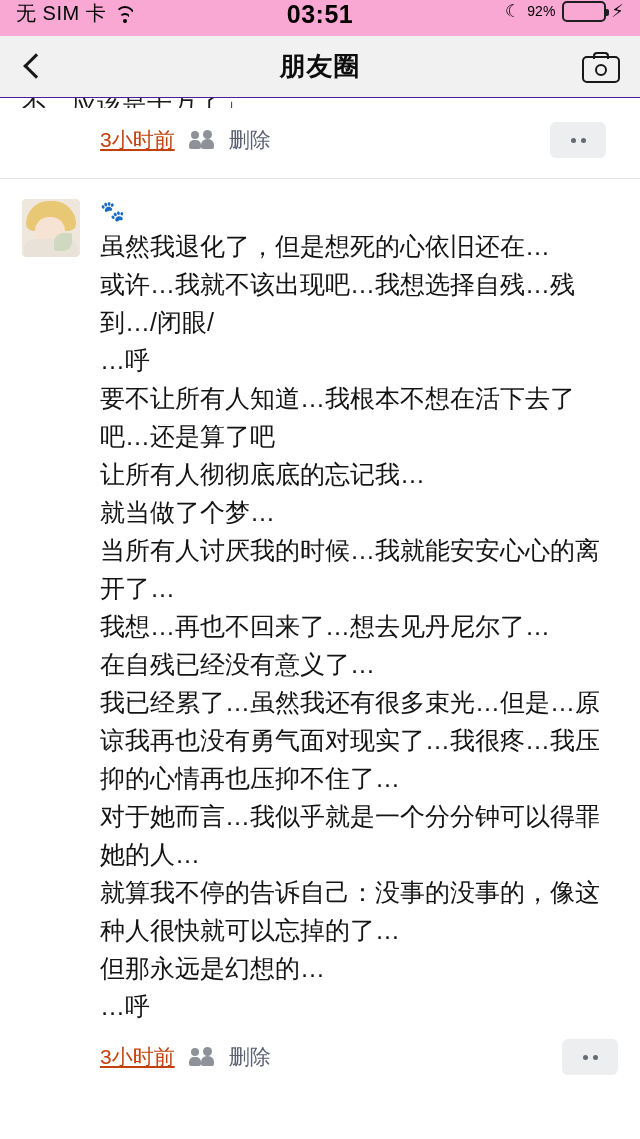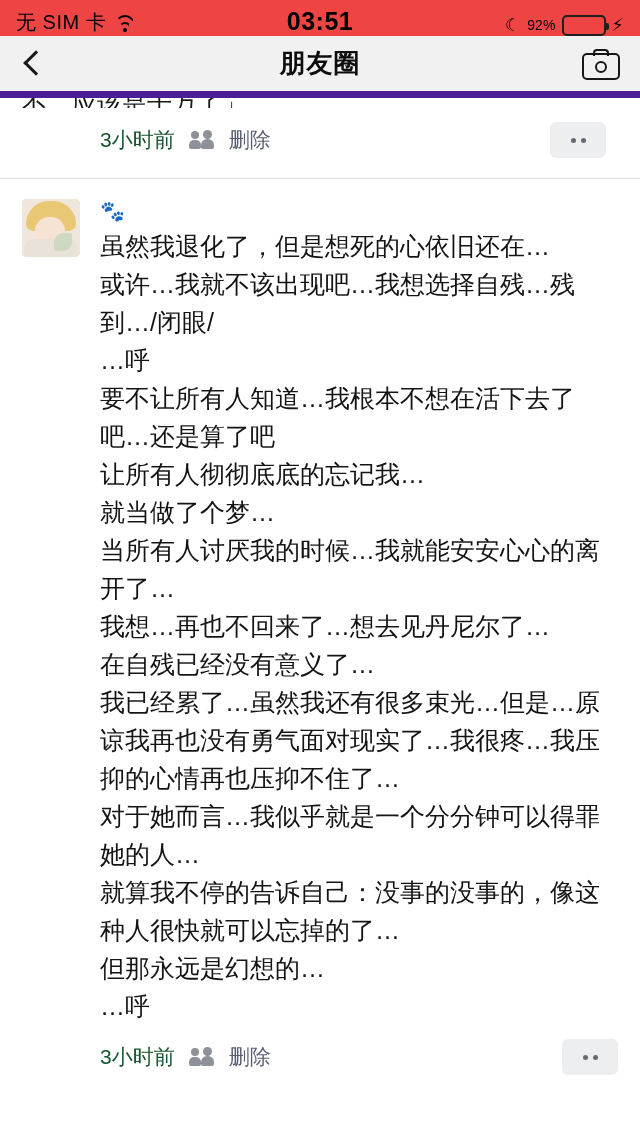--- a/index.html
+++ b/index.html
@@ -9,23 +9,23 @@
     height: 1139px;
     background: #ffffff;
     font-family: "Liberation Sans", "DejaVu Sans", sans-serif;
     overflow: hidden;
     position: relative;
   }
 
   
   .statusbar {
     height: 36px;
-    background: #ef4444;
+    background: #f9a8d4;
     display: flex;
-    align-items: flex-end;
+    align-items: flex-start;
     padding: 0 16px;
     font-size: 20px;
     color: #000;
     position: relative;
   }
   .sb-left { display: flex; align-items: center; gap: 8px; }
   .sb-carrier { font-size: 20px; letter-spacing: 0.5px; }
   .wifi-icon { width: 22px; height: 18px; position: relative; display:inline-block; }
   .wifi-icon i {
     position: absolute; left: 50%; bottom: 0;
@@ -61,21 +61,21 @@
   .bolt { font-size: 18px; margin-left: -2px; }
 
   
   .navbar {
     height: 62px;
     background: #f1f1f1;
     display: flex;
     align-items: center;
     padding: 0 18px;
     position: relative;
-    border-bottom: 7px solid #4c1d95;
+    border-bottom: 1px solid #4c1d95;
   }
   .nav-back {
     width: 34px; height: 34px; position: relative; cursor: pointer;
   }
   .nav-back:before {
     content: ""; position: absolute; left: 9px; top: 7px;
     width: 15px; height: 15px;
     border-left: 3px solid #181818; border-bottom: 3px solid #181818;
     transform: rotate(45deg);
   }
@@ -110,21 +110,21 @@
   .clipped-text {
     font-size: 25px; color: #1a1a1a; line-height: 38px;
     padding: 0 22px; margin-top: -14px; height: 24px; overflow: hidden;
   }
 
   .meta-row {
     display: flex; align-items: center;
     padding: 14px 22px 20px 100px;
     gap: 14px;
   }
-  .meta-time { font-size: 21px; color: #14532d; }
+  .meta-time { font-size: 21px; color: #c2410c; text-decoration: underline; }
   .people-icon {
     width: 26px; height: 20px; position: relative; cursor: pointer;
   }
   .people-icon span {
     position: absolute; background: #8e9298; border-radius: 50%;
   }
   .people-icon .h1 { width: 8px; height: 8px; left: 2px; top: 1px; }
   .people-icon .h2 { width: 9px; height: 9px; left: 14px; top: 0px; }
   .people-icon .b1 { width: 12px; height: 9px; left: 0px; top: 10px; border-radius: 5px 5px 2px 2px; }
   .people-icon .b2 { width: 13px; height: 10px; left: 12px; top: 9px; border-radius: 6px 6px 2px 2px; }

